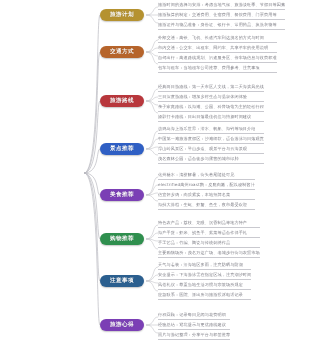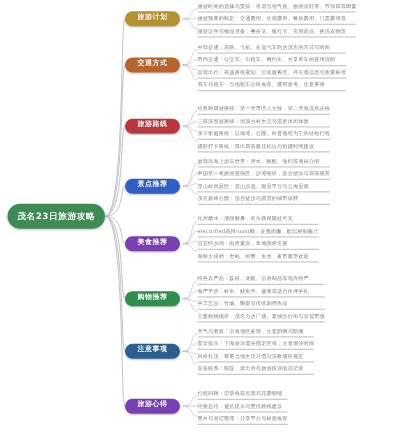--- a/index.html
+++ b/index.html
@@ -104,21 +104,20 @@
       <path d="M146,281 C155,281 152,275 158,275"></path>
       <path d="M146,281 C155,281 152,283 158,283"></path>
       <path d="M146,281 C155,281 152,291 158,291"></path>
 
       <path d="M146,325 C155,325 152,317 158,317"></path>
       <path d="M146,325 C155,325 152,325 158,325"></path>
       <path d="M146,325 C155,325 152,333 158,333"></path>
     </g>
   </svg>
 
-  <div class="node root">茂名23日旅游攻略</div>
 
   <div class="node branch" style="left:100px;top:9px;background:#b59230;">旅游计划</div>
   <div class="node branch" style="left:100px;top:46px;background:#b6642b;">交通方式</div>
   <div class="node branch" style="left:100px;top:95px;background:#b8373c;">旅游路线</div>
   <div class="node branch" style="left:100px;top:143px;background:#2f5fc4;">景点推荐</div>
   <div class="node branch" style="left:100px;top:189px;background:#7b3fb5;">美食推荐</div>
   <div class="node branch" style="left:100px;top:233px;background:#2f8f4e;">购物推荐</div>
   <div class="node branch" style="left:100px;top:275px;background:#2b5f8f;">注意事项</div>
   <div class="node branch" style="left:100px;top:319px;background:#7b3fb5;">旅游心得</div>
 

